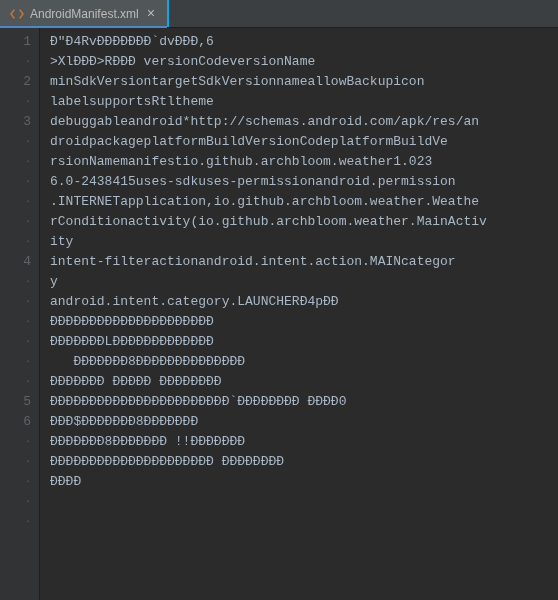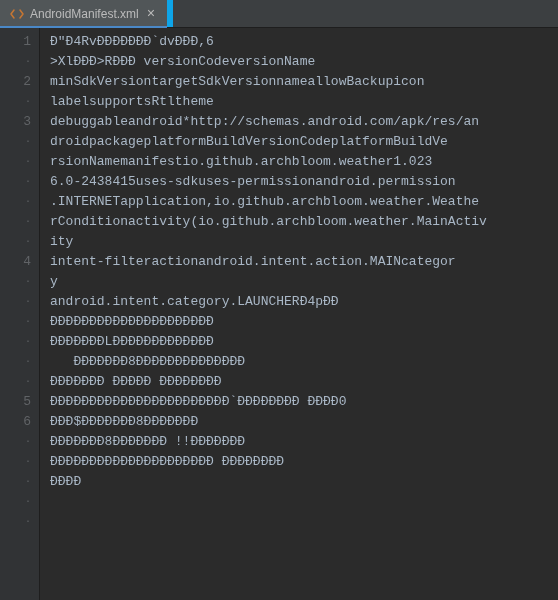--- a/index.html
+++ b/index.html
@@ -18,21 +18,21 @@
     display: flex;
     align-items: stretch;
     border-bottom: 1px solid #1e1e1e;
   }
   .tab {
     background: #515658;
     display: flex;
     align-items: center;
     padding: 0 10px;
     gap: 6px;
-    border-right: 6px solid #0ea5e9;
+    border-right: 2px solid #0ea5e9;
     position: relative;
   }
   .tab::after {
     content: '';
     position: absolute;
     bottom: -1px;
     left: 0;
     right: 0;
     height: 2px;
     background: #4a88c7;

